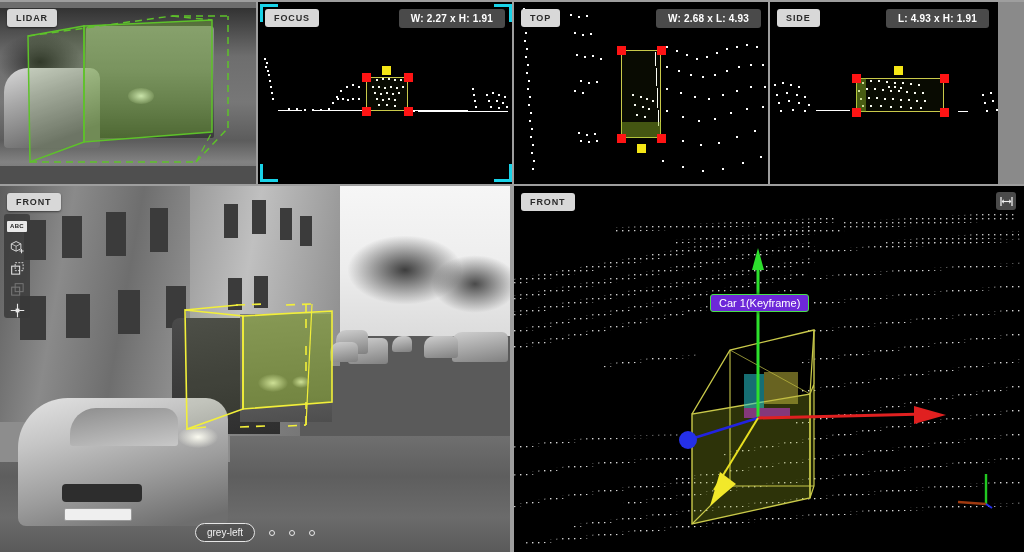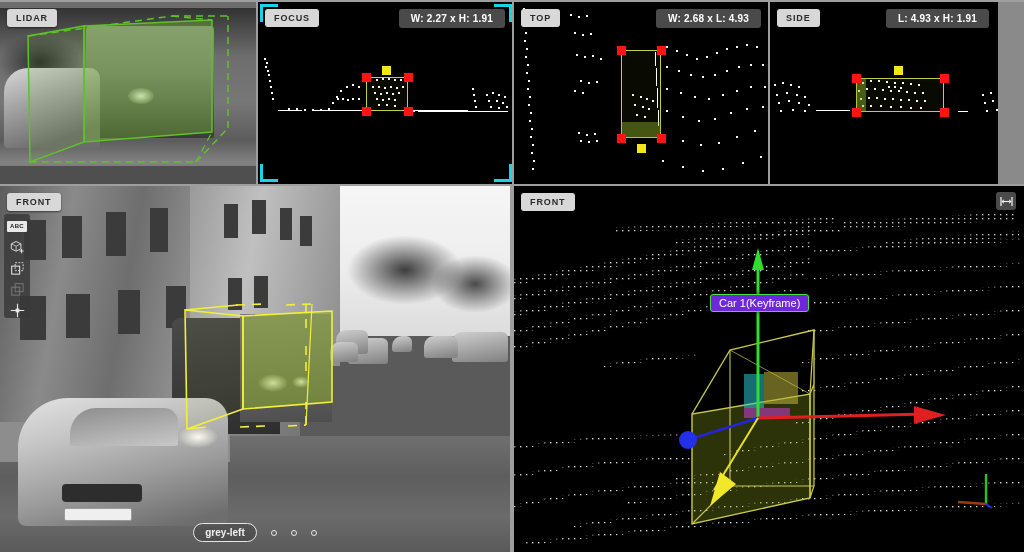--- a/index.html
+++ b/index.html
@@ -115,21 +115,21 @@
   }
   .tool-btn { width:20px; height:18px; display:flex; align-items:center; justify-content:center; cursor:pointer; }
   .abc-chip {
     width:20px; height:11px; background:#e9e9e9; color:#202020;
     font-size:6px; font-weight:bold; letter-spacing:.3px;
     display:flex; align-items:center; justify-content:center; border-radius:1px;
   }
 
   .cam-footer {
     position:absolute; left:0; bottom:10px; width:510px; z-index:30;
-    display:flex; align-items:center; justify-content:center; gap:14px;font-weight:bold;
+    display:flex; align-items:center; justify-content:center; gap:14px;
   }
   .cam-chip {
     border:1px solid #e6e6e6; color:#f0f0f0; font-size:10px;
     padding:3px 11px; border-radius:11px; background: rgba(0,0,0,0.18);
   }
   .dot-btn { width:6px; height:6px; border:1px solid #e8e8e8; border-radius:50%; }
 
   
   #lidar { left: 514px; top: 186px; width: 510px; height: 366px; background:#000; }
   .kf-label {

